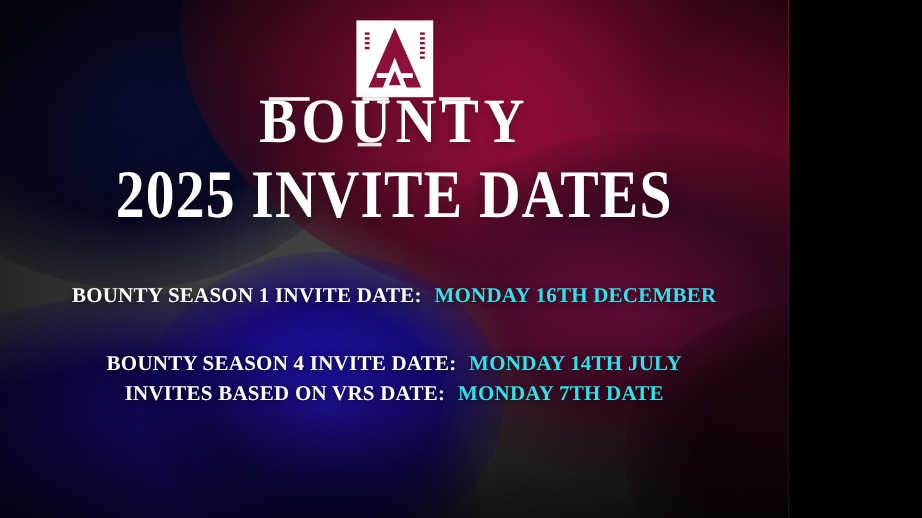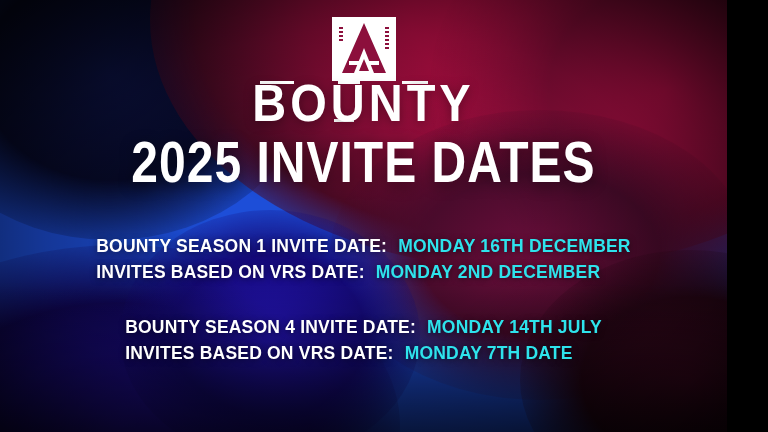--- a/index.html
+++ b/index.html
@@ -1,23 +1,23 @@
 <!DOCTYPE html>
 <html><head>
 <meta charset="utf-8">
 <style>
   * { margin:0; padding:0; box-sizing:border-box; }
   html,body { width:768px; height:432px; overflow:hidden; background:#000; }
 
   .stage{
     position:relative;
-    width:727px; height:432px;
-    background:#1d4ed8;
+    width:657px; height:432px;
+    background:#404040;
     overflow:hidden;
-    font-family:Liberation Sans, sans-serif;
+    font-family:Liberation Serif, serif;
   }
 
   
   .bg{ position:absolute; inset:0; }
 
   .glow{ position:absolute; border-radius:50%; filter:blur(0px); }
 
   .glow-red{
     left:150px; top:-230px; width:760px; height:500px;
     background:radial-gradient(ellipse at 50% 50%,
@@ -105,21 +105,21 @@
     text-shadow:0 3px 14px rgba(0,0,0,0.45);
     white-space:nowrap;
   }
 
   
   .dates{
     margin-top:47px;
     display:flex; flex-direction:column; align-items:center;
     width:100%;
   }
-  .date-group{ display:flex; flex-direction:column; align-items:flex-start; }
+  .date-group{ display:flex; flex-direction:column; align-items:center; }
   .date-group + .date-group{ margin-top:30px; }
 
   .date-line{
     white-space:nowrap;
     font-size:17.5px;
     font-weight:bold;
     line-height:1.47;
     letter-spacing:0.2px;
     color:#ffffff;
     text-shadow:0 1px 6px rgba(0,0,0,0.55);
@@ -185,24 +185,20 @@
 
     <div class="headline">2025 INVITE DATES</div>
 
     <div class="dates">
 
       <div class="date-group">
         <div class="date-line">
           <span class="lbl">BOUNTY SEASON 1 INVITE DATE:</span>
           <span class="val" style="margin-left: 6px;">MONDAY 16TH DECEMBER</span>
         </div>
-        <div class="date-line">
-          <span class="lbl">INVITES BASED ON VRS DATE:</span>
-          <span class="val" style="margin-left: 6px;">MONDAY 2ND DECEMBER</span>
-        </div>
       </div>
 
       <div class="date-group">
         <div class="date-line">
           <span class="lbl">BOUNTY SEASON 4 INVITE DATE:</span>
           <span class="val" style="margin-left: 6px;">MONDAY 14TH JULY</span>
         </div>
         <div class="date-line">
           <span class="lbl">INVITES BASED ON VRS DATE:</span>
           <span class="val" style="margin-left: 6px;">MONDAY 7TH DATE</span>

